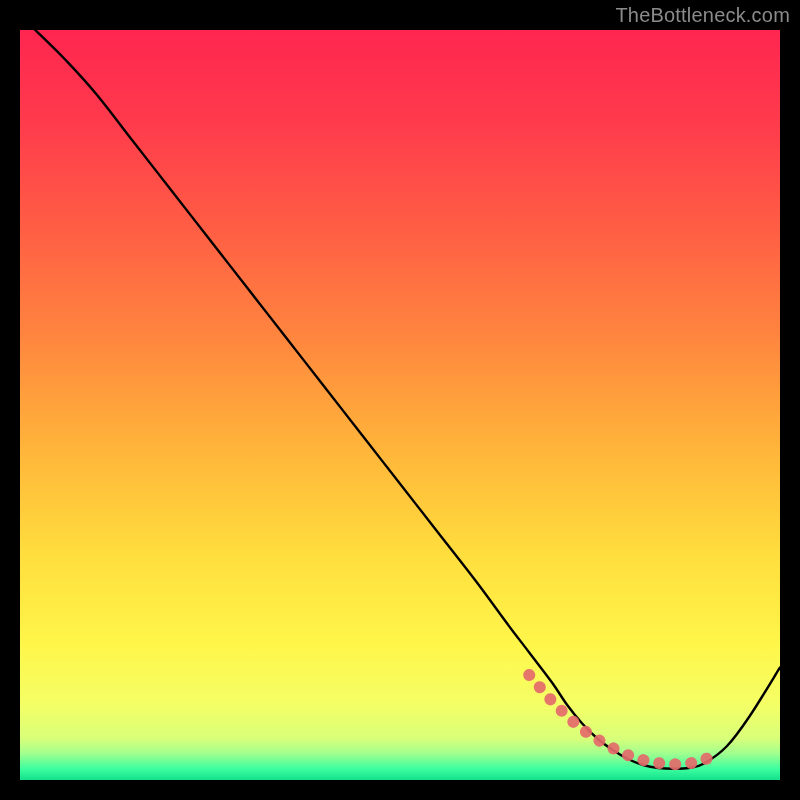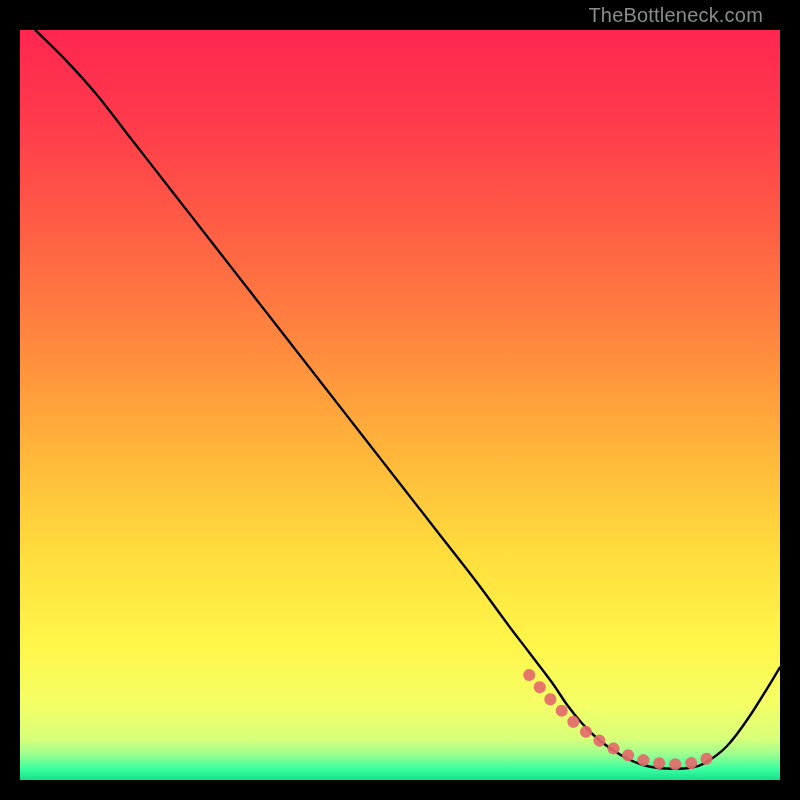--- a/index.html
+++ b/index.html
@@ -27,21 +27,21 @@
   .plot-wrapper {
     position: absolute;
   }
   svg { display: block; }
 </style>
 </head>
 <body>
 
 <div class="frame" style="left:0;top:0;width:800px;height:800px;"></div>
 
-<div class="watermark" style="right:37px; top:4px;">TheBottleneck.com</div>
+<div class="watermark" style="right:10px; top:4px;">TheBottleneck.com</div>
 
 <div class="plot-wrapper" style="left:20px; top:30px; width:760px; height:750px;">
   <svg id="chart-svg" width="760" height="750" viewBox="0 0 760 750" preserveAspectRatio="none">
     <defs>
       <linearGradient id="bg-grad" x1="0" y1="0" x2="0" y2="1">
           <stop offset="0%" stop-color="#ff2650"></stop>
           <stop offset="12%" stop-color="#ff3a4c"></stop>
           <stop offset="25%" stop-color="#ff5a45"></stop>
           <stop offset="40%" stop-color="#ff833f"></stop>
           <stop offset="55.00000000000001%" stop-color="#ffb23a"></stop>

